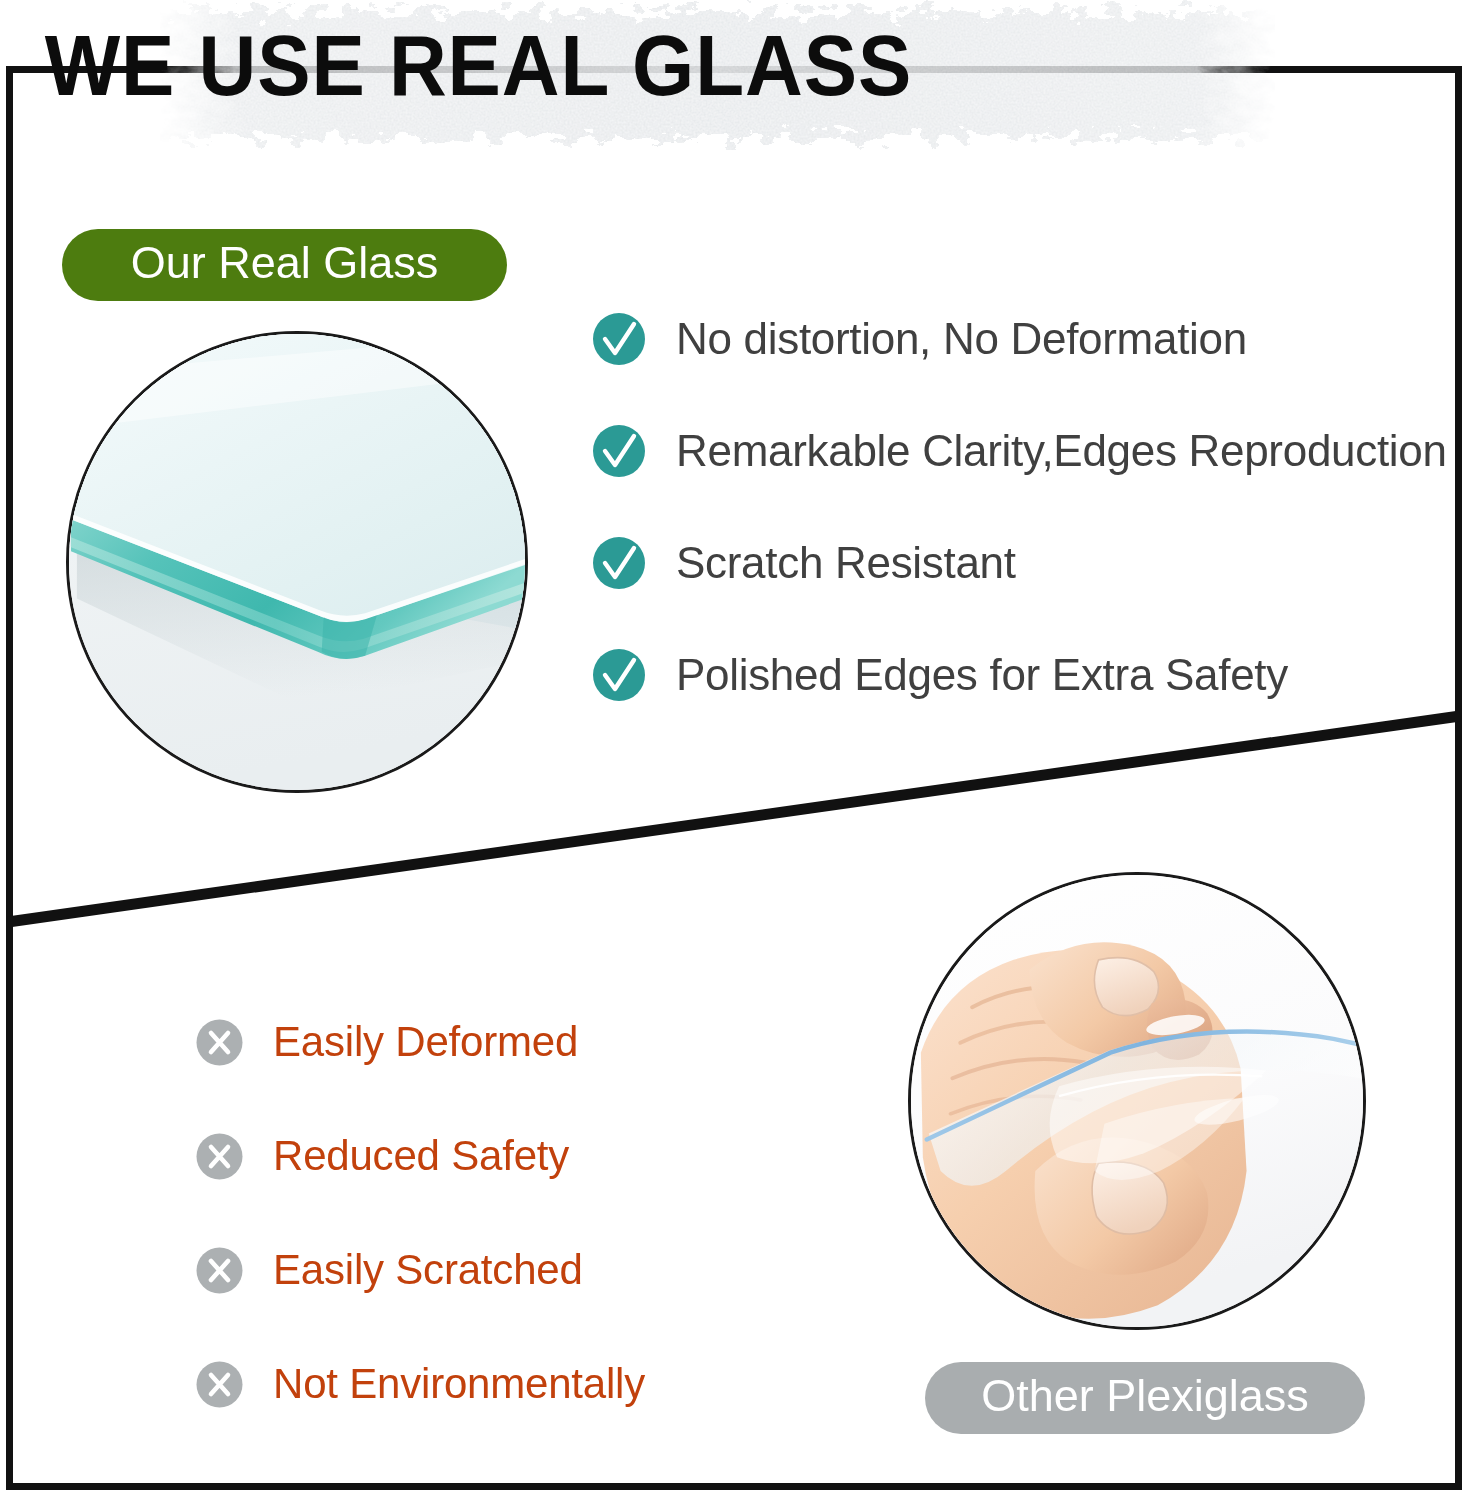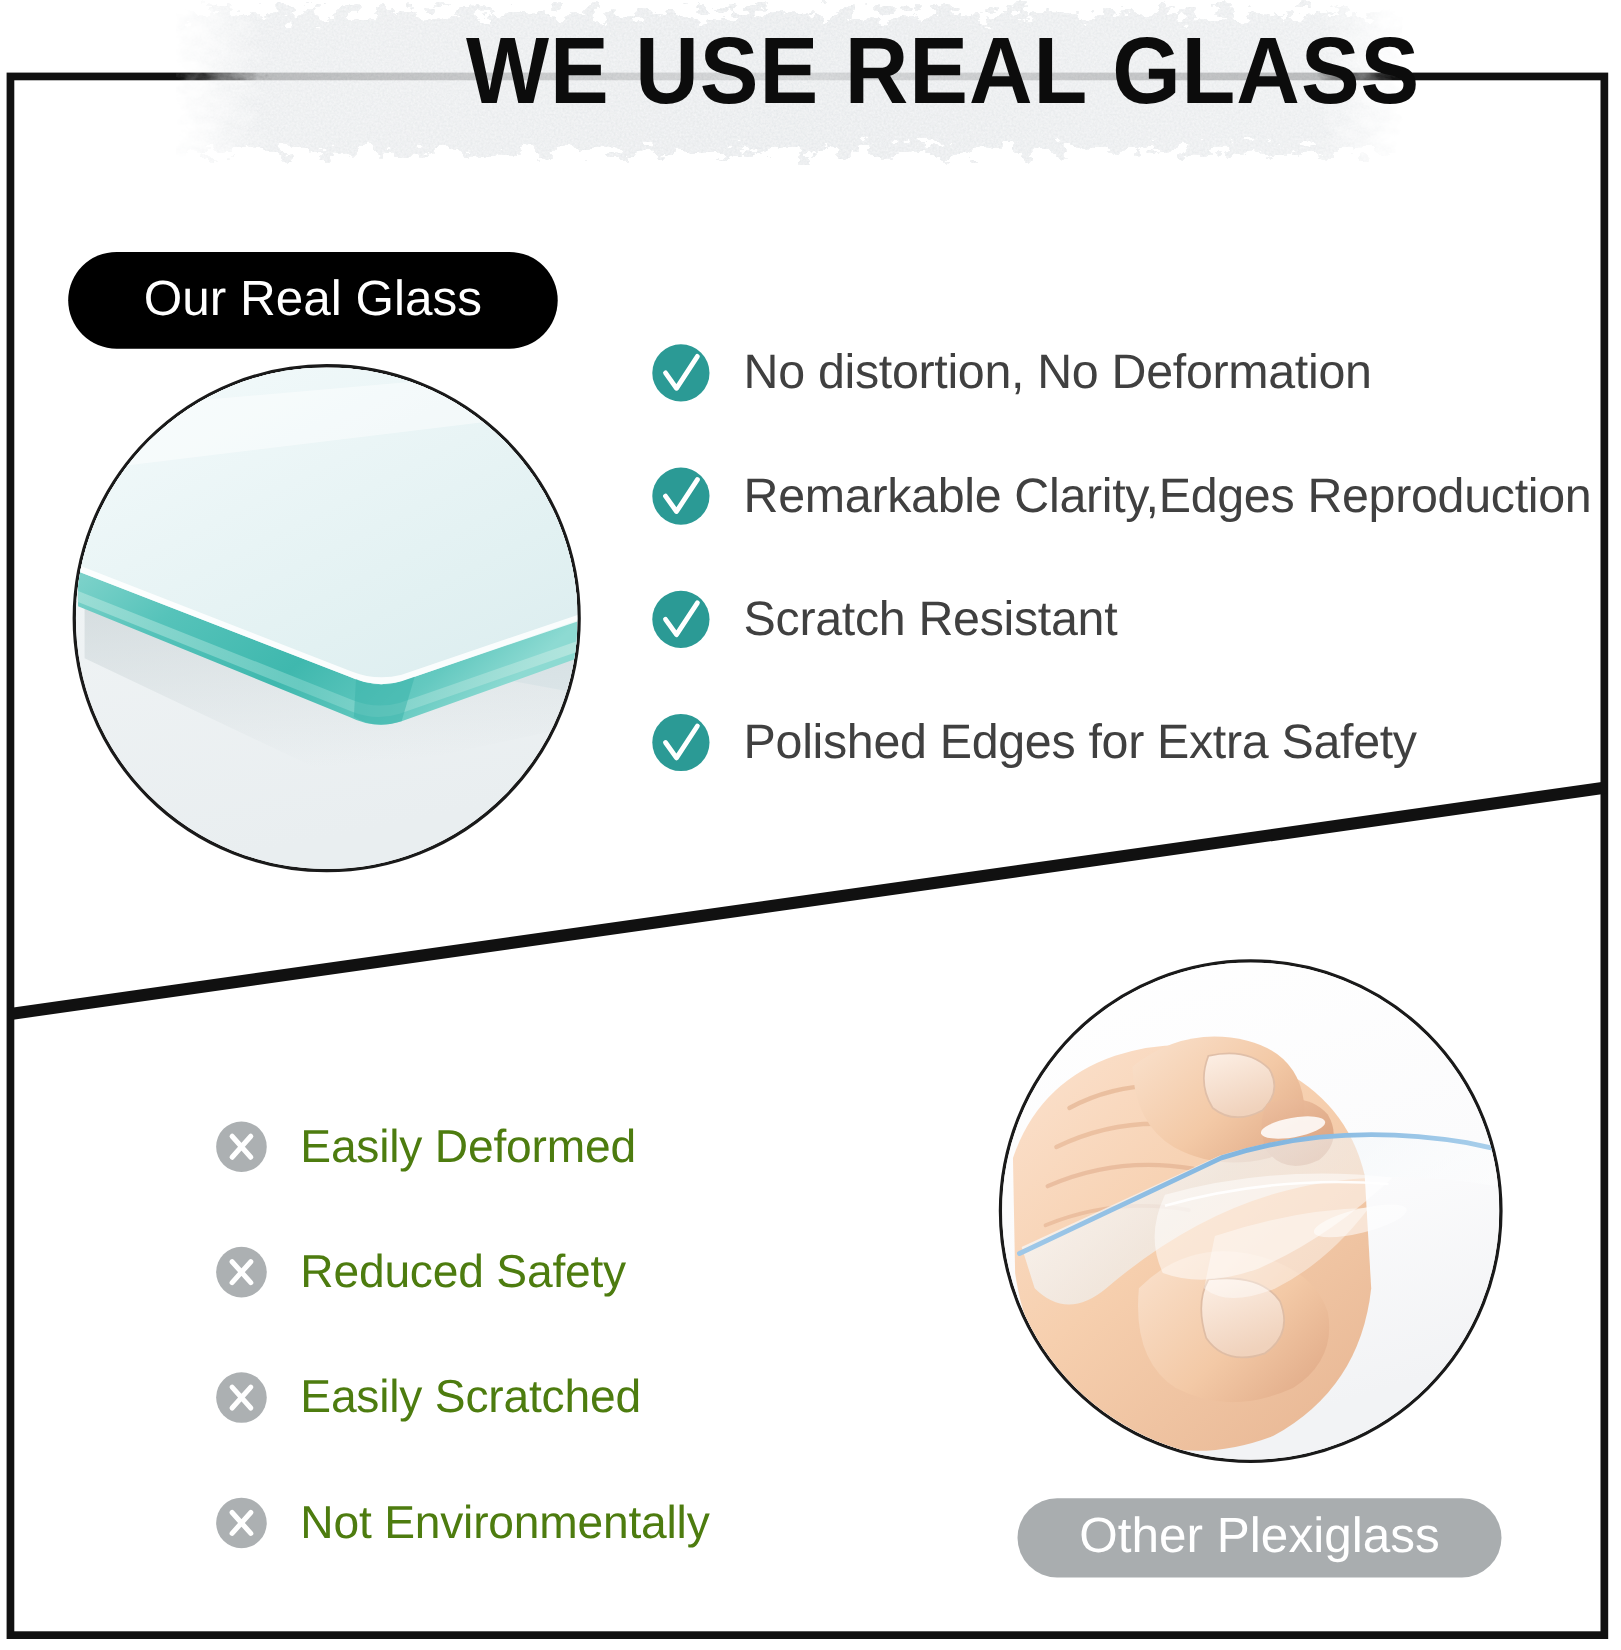--- a/index.html
+++ b/index.html
@@ -51,24 +51,24 @@
     width: 1115px;
     height: 150px;
     overflow: hidden;
   }
   .title-band .tex {
     position: absolute;
     inset: 0;
   }
   .title-wrap {
     position: absolute;
-    left: 0px;
+    left: 12px;
     top: 22px;
     width: 1324px;
-    text-align: right;
+    text-align: left;
     z-index: 6;
   }
   .title-text {
     display: inline-block;
     font-family: "Liberation Sans Narrow", "Liberation Sans", sans-serif;
     font-weight: bold;
     font-size: 86px;
     letter-spacing: 1px;
     line-height: 1.0;
     color: #0c0c0c;
@@ -87,22 +87,22 @@
     color: #ffffff;
     font-size: 45px;
     line-height: 1;
     white-space: nowrap;
     box-sizing: border-box;
   }
   .badge-teal {
     left: 62px;
     top: 229px;
     width: 445px;
-    height: 88px;
-    background: #000000;
+    height: 72px;
+    background: #4d7c0f;
     padding-bottom: 5px;
   }
   .badge-gray {
     left: 925px;
     top: 1362px;
     width: 440px;
     height: 72px;
     background: #a9adaf;
     padding-bottom: 5px;
   }
@@ -169,21 +169,21 @@
     height: 114px;
   }
   .x-icon {
     width: 47px;
     height: 47px;
     flex: 0 0 47px;
     margin-right: 30px;
   }
   .cons-label {
     font-size: 42px;
-    color: #4d7c0f;
+    color: #c2410c;
     line-height: 1;
     white-space: nowrap;
     letter-spacing: -0.2px;
   }
 </style>
 </head>
 <body>
 
 <div id="page">
 

